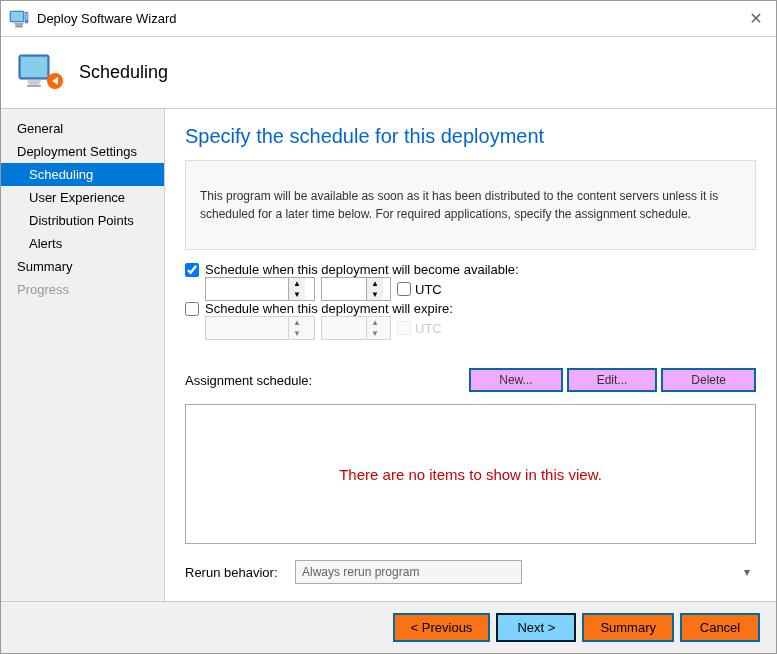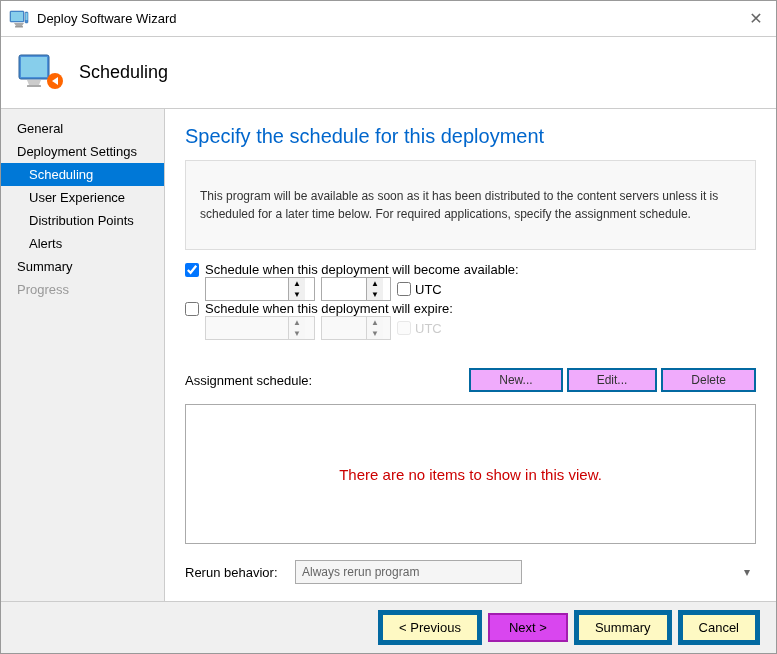--- a/index.html
+++ b/index.html
@@ -325,31 +325,31 @@
       display: flex;
       justify-content: flex-end;
       gap: 6px;
       height: 52px;
       align-items: center;
     }
 
     .footer-btn {
       padding: 5px 16px;
       font-size: 13px;
-      border: 5px solid #0369a1;
-      background: #fef9c3;
+      border: 2px solid #0369a1;
+      background: #f97316;
       cursor: pointer;
       color: #000;
       min-width: 80px;
       text-align: center;
     }
 
     .footer-btn.primary {
-      border: 2px solid #a21caf;
-      background: #d946ef;
+      border: 2px solid #0f172a;
+      background: #7dd3fc;
       color: #000;
     }
 
     .disabled-row {
       opacity: 0.5;
     }
   </style>
 </head>
 <body>
 

